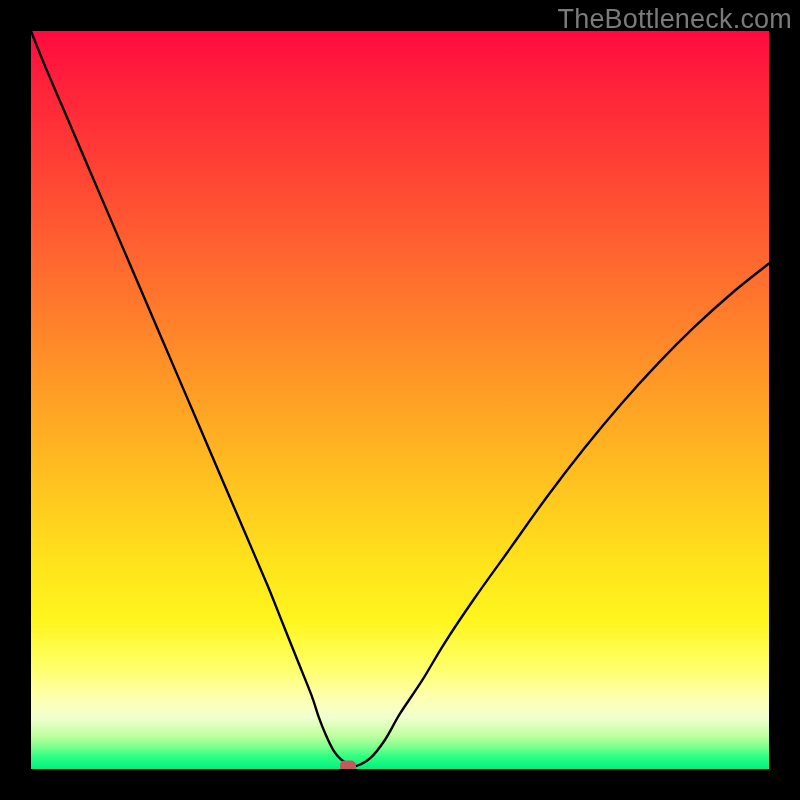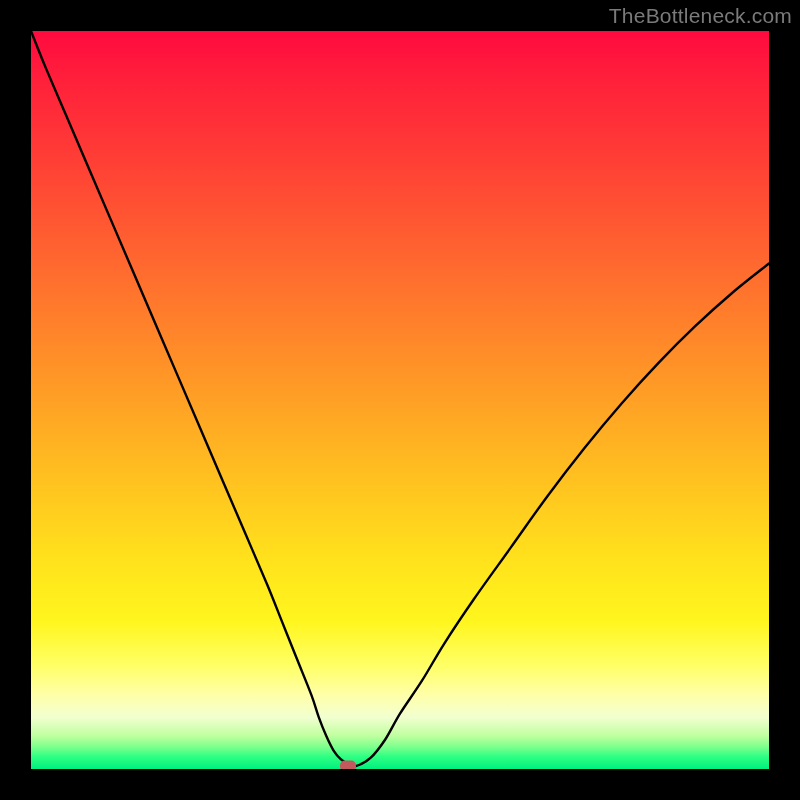--- a/index.html
+++ b/index.html
@@ -15,21 +15,21 @@
     position: relative;
     width: 800px;
     height: 800px;
     background: #000;
   }
   .watermark {
     position: absolute;
     top: 4px;
     right: 8px;
     color: #7a7a7a;
-    font-size: 21px;
+    font-size: 27px;
     font-weight: 500;
     letter-spacing: 0.2px;
   }
   .plot-area {
     position: absolute;
     left: 31px;
     top: 31px;
     width: 738px;
     height: 738px;
     overflow: hidden;

